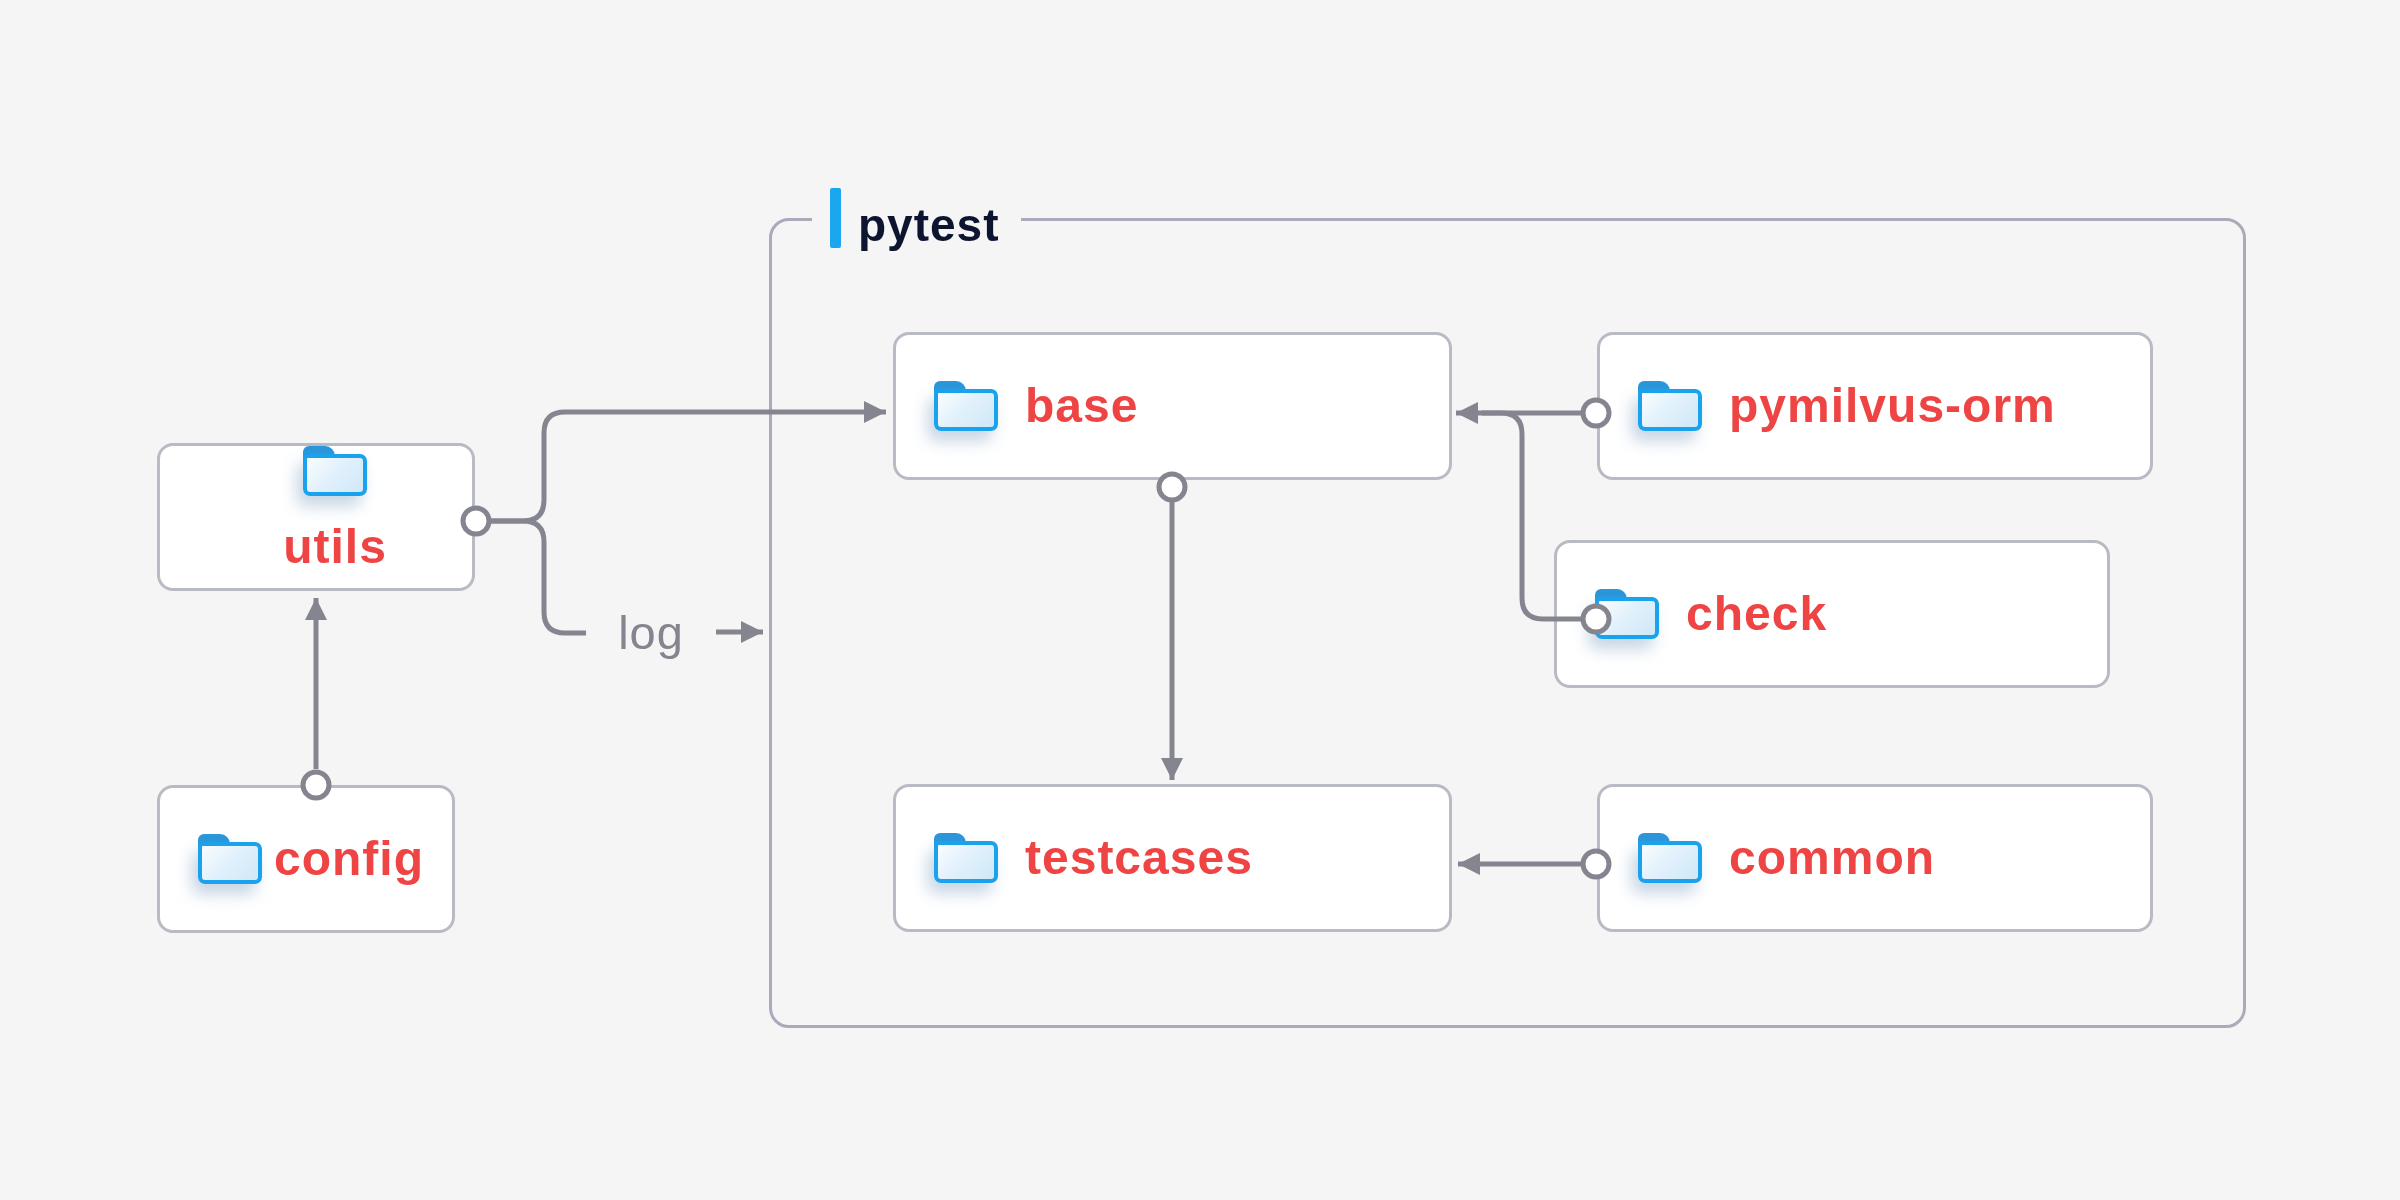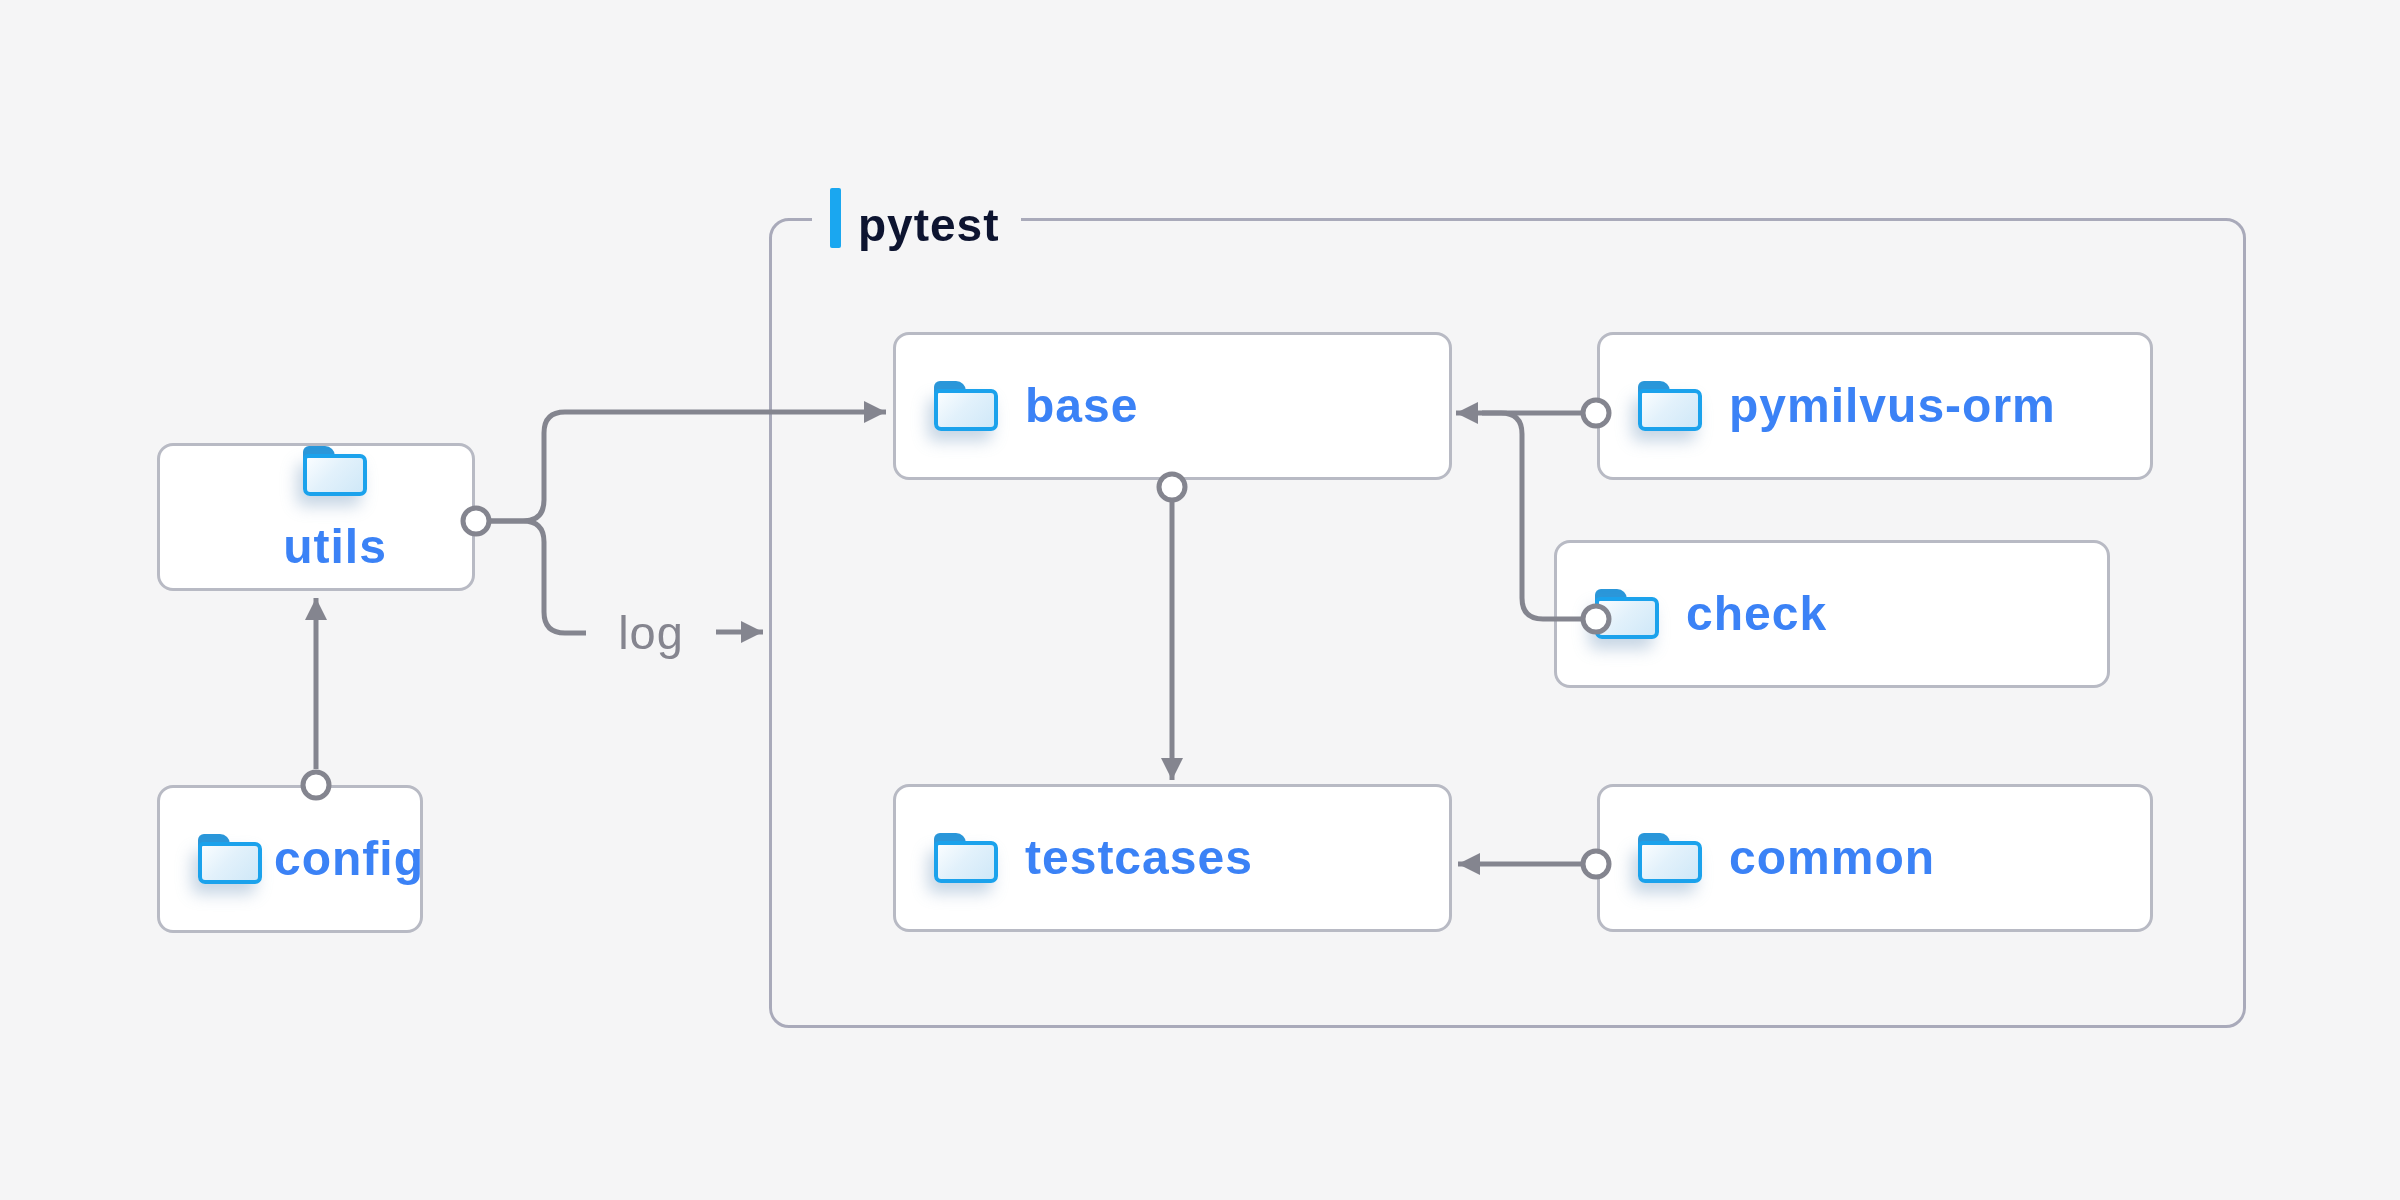--- a/index.html
+++ b/index.html
@@ -56,32 +56,32 @@
     align-items:center;
     gap:27px;
     padding-left:38px;
     box-sizing:border-box;
     height:148px;
     background:#ffffff;
     border:3px solid #b8bac4;
     border-radius:16px;
   }
   #n-utils    { left:157px;  top:443px; width:318px;flex-direction:column; }
-  #n-config   { left:157px;  top:785px; width:266px;gap:12px; }
+  #n-config   { left:157px;  top:785px; width:298px;gap:12px; }
   #n-base     { left:893px;  top:332px; width:559px; }
   #n-testcases{ left:893px;  top:784px; width:559px; }
   #n-pymilvus { left:1597px; top:332px; width:556px; }
   #n-check    { left:1554px; top:540px; width:556px; }
   #n-common   { left:1597px; top:784px; width:556px; }
 
   .node-label{
     font-size:48px;
     font-weight:700;
     letter-spacing:1px;
-    color:#3b82f6;
+    color:#ef4444;
     line-height:1;
     white-space:nowrap;
   }
 
   
   .folder{
     position:relative;
     width:64px; height:50px;
     flex:none;
   }

